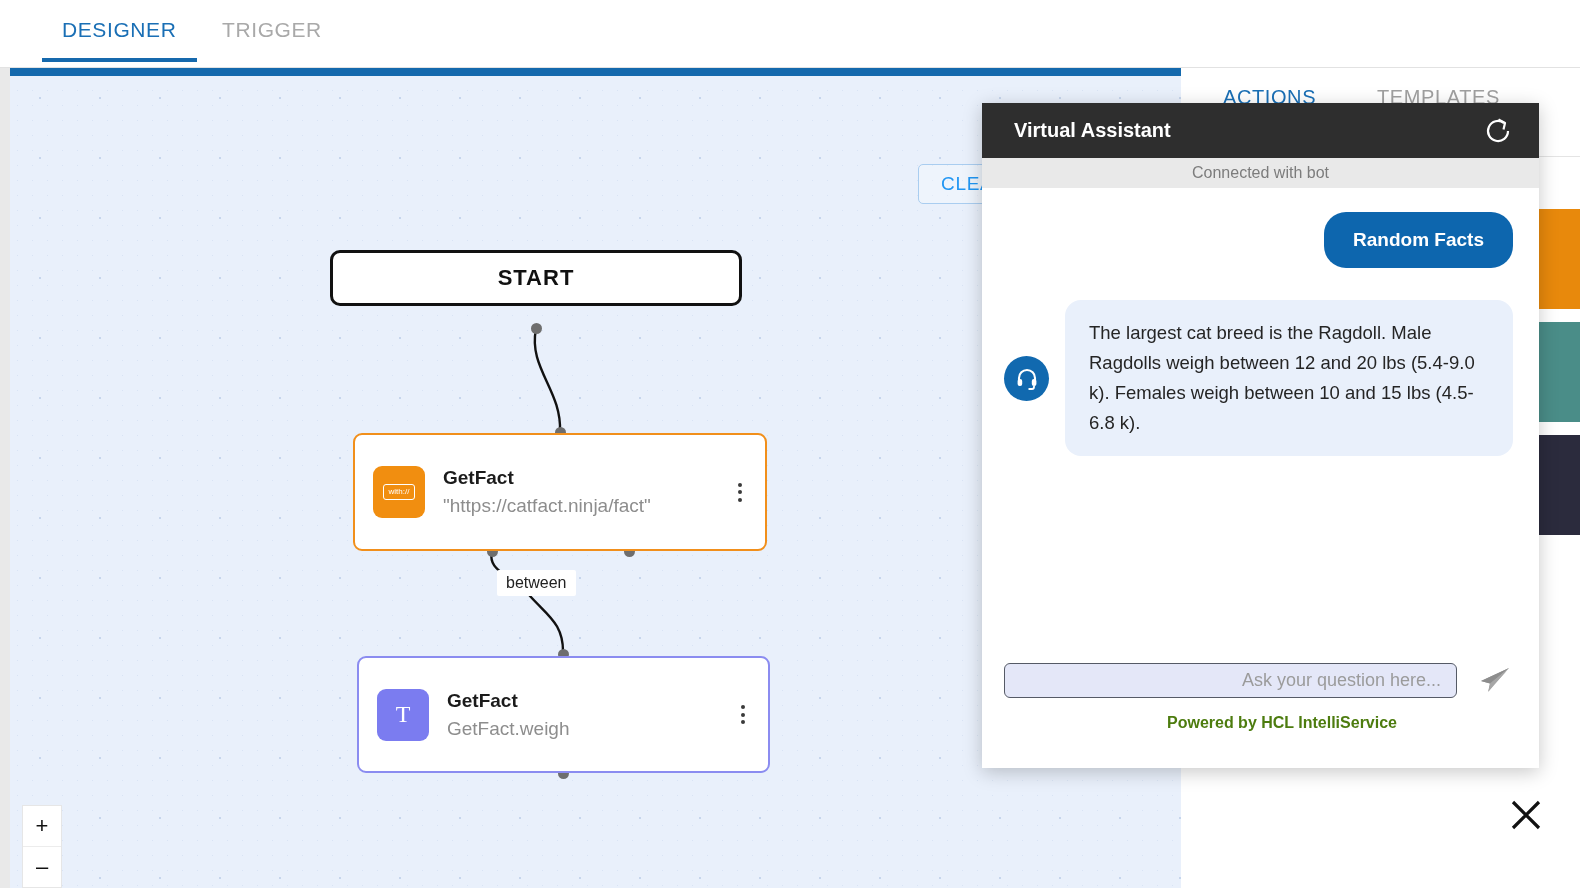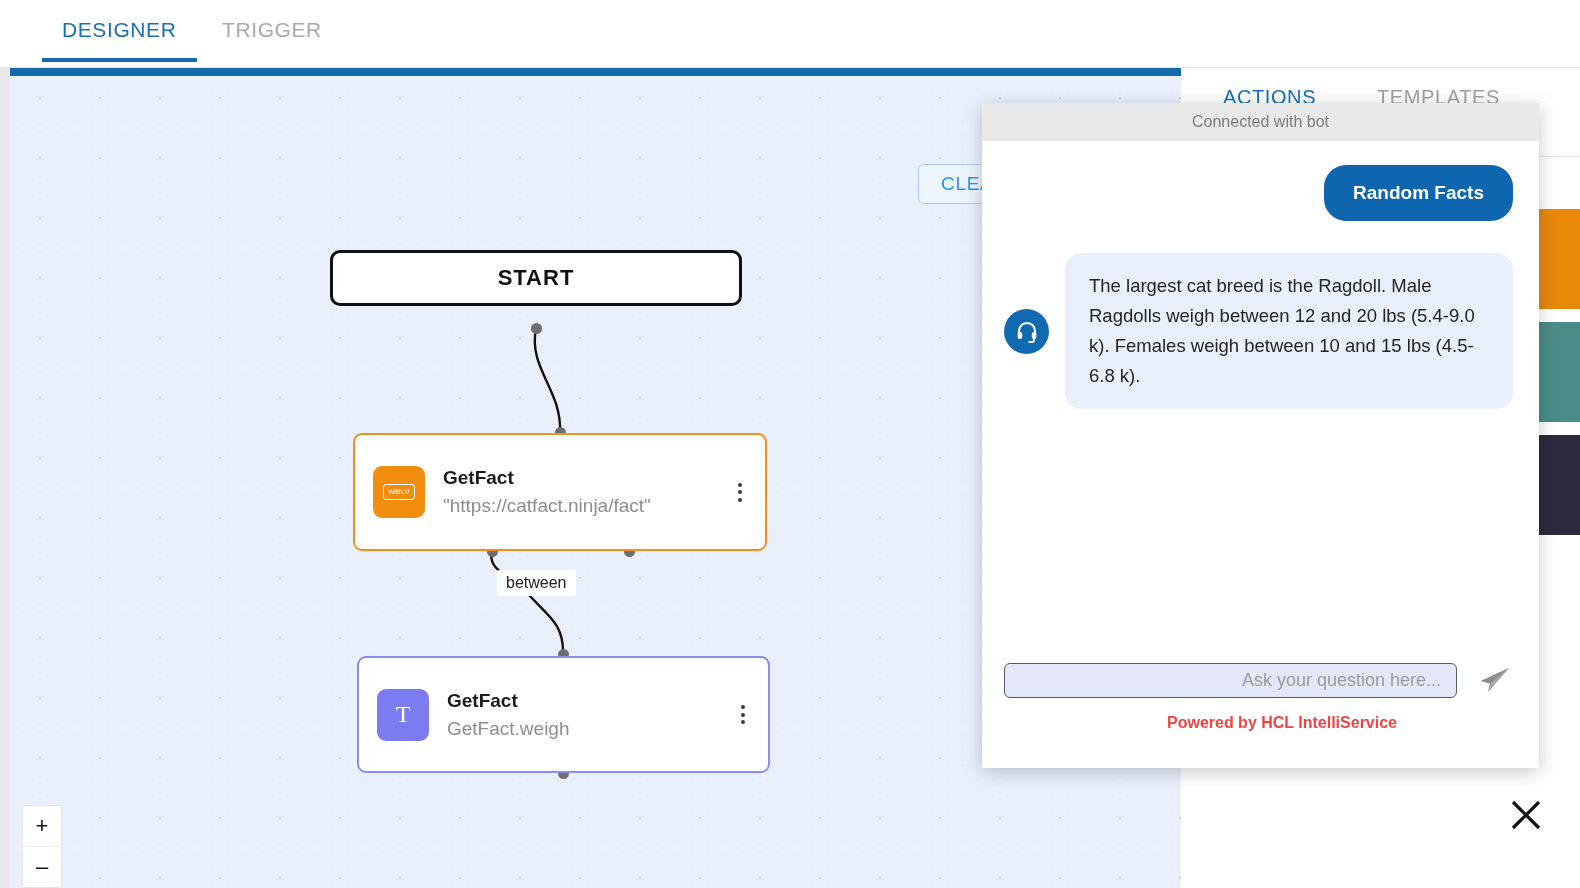--- a/index.html
+++ b/index.html
@@ -322,21 +322,21 @@
     font-size: 20px;
     font-weight: bold;
   }
   #chat-refresh {
     position: absolute;
     right: 26px; top: 13px;
     width: 30px; height: 30px;
     cursor: pointer;
   }
   #chat-status {
-    height: 38px;
+    height: 30px;
     background: #e9e9e9;
     display: flex;
     align-items: center;
     justify-content: center;
     color: #7c7c7c;
     font-size: 16px;
     flex: 0 0 auto;
   }
   #chat-messages {
     flex: 1 1 auto;
@@ -410,21 +410,21 @@
     align-items: center;
     justify-content: center;
     cursor: pointer;
   }
   #chat-footer {
     flex: 0 0 auto;
     height: 54px;
     display: flex;
     align-items: flex-start;
     justify-content: center;
-    color: #ef4444;
+    color: #4d7c0f;
     font-size: 16px;
     font-weight: bold;
     padding-left: 43px;
   }
 </style>
 </head>
 <body>
 
 <div id="topbar">
   <div class="tab" id="tab-designer">DESIGNER</div>
@@ -500,20 +500,29 @@
   <div class="rp-item" id="rp-item-3"></div>
 </div>
 
 <div id="close-btn">
   <svg width="34" height="34" viewBox="0 0 34 34">
     <path d="M4 4 L30 30 M30 4 L4 30" stroke="#111" stroke-width="3.2" fill="none"></path>
   </svg>
 </div>
 
 <div id="chat-panel">
+  <div id="chat-header">
+    <div id="chat-title">Virtual Assistant</div>
+    <div id="chat-refresh">
+      <svg width="30" height="30" viewBox="0 0 30 30">
+        <path d="M25 15 A10 10 0 1 1 21 7" stroke="#ffffff" stroke-width="2.2" fill="none"></path>
+        <path d="M15.5 3.5 L22 7 L20.5 13.5" stroke="#ffffff" stroke-width="2.2" fill="none" stroke-linejoin="round"></path>
+      </svg>
+    </div>
+  </div>
 
   <div id="chat-status">Connected with bot</div>
 
   <div id="chat-messages">
     <div class="msg-row-user">
       <div class="bubble-user">Random Facts</div>
     </div>
     <div class="msg-row-bot">
       <div class="bot-avatar">
         <svg width="24" height="24" viewBox="0 0 24 24">

